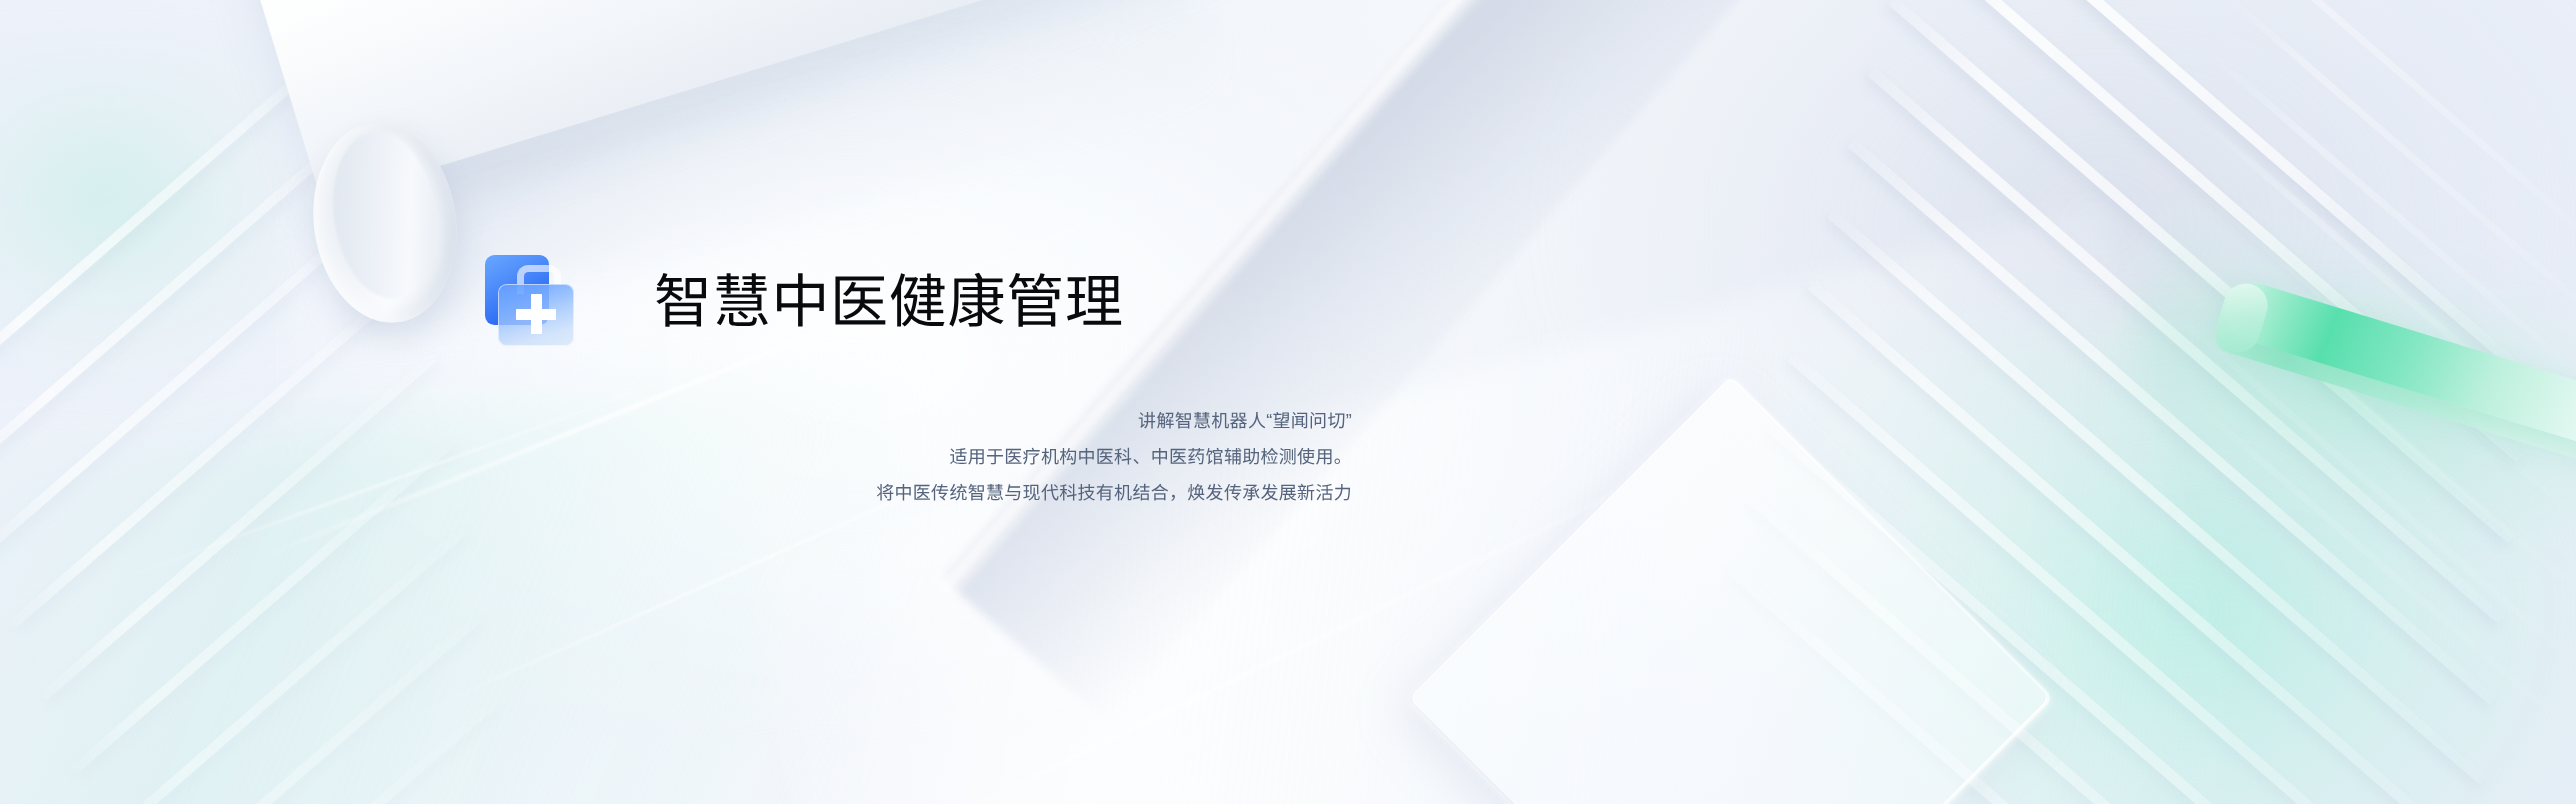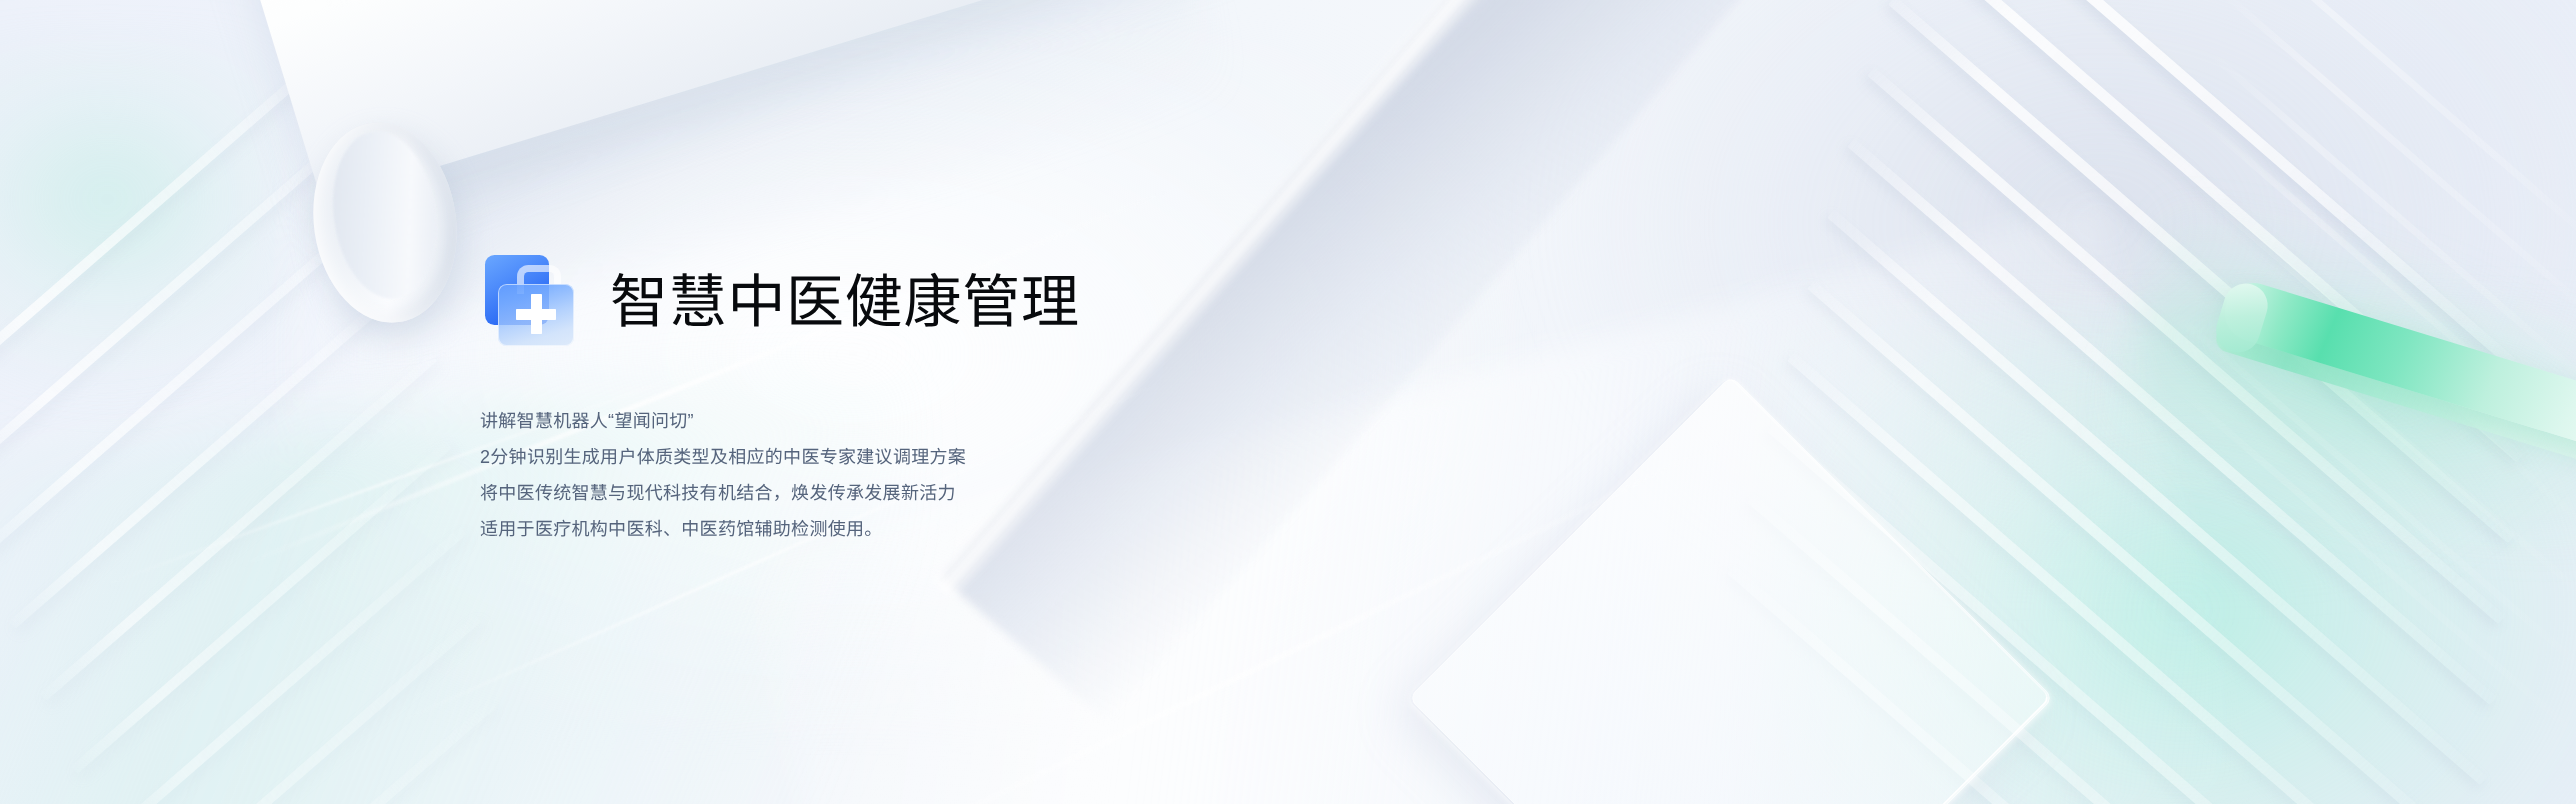--- a/index.html
+++ b/index.html
@@ -367,21 +367,21 @@
   
   .content{
     position:absolute;
     left:480px; top:254px;
     width:872px;
   }
 
   .title-row{
     display:flex;
     align-items:center;
-    gap:32px;
+    gap:76px;
     height:95px;
   }
 
   
   .app-icon{
     position:relative;
     width:98px; height:95px;
     flex:0 0 98px;
   }
   .ic-back{
@@ -446,20 +446,21 @@
   
   .desc{
     margin-top:54px;
     font-family:"Liberation Sans","DejaVu Sans",sans-serif;
     font-size:18px;
     line-height:36px;
     font-weight:400;
     color:#55647c;
     letter-spacing:0.3px;
     white-space:nowrap;
+    text-align:right;
   }
   .desc p{ margin:0; }
 </style>
 </head>
 <body>
 
 <div id="banner">
 
   <div class="bg-base"></div>
 
@@ -539,20 +540,19 @@
         <div class="ic-front"></div>
         <div class="ic-cross-v"></div>
         <div class="ic-cross-h"></div>
       </div>
 
       <h1 class="page-title">智慧中医健康管理</h1>
     </div>
 
     <div class="desc" id="descBlock">
         <p>讲解智慧机器人“望闻问切”</p>
-        <p>2分钟识别生成用户体质类型及相应的中医专家建议调理方案</p>
+        <p>适用于医疗机构中医科、中医药馆辅助检测使用。</p>
         <p>将中医传统智慧与现代科技有机结合，焕发传承发展新活力</p>
-        <p>适用于医疗机构中医科、中医药馆辅助检测使用。</p>
       </div>
 
   </div>
 </div>
 
 
 </body></html>

